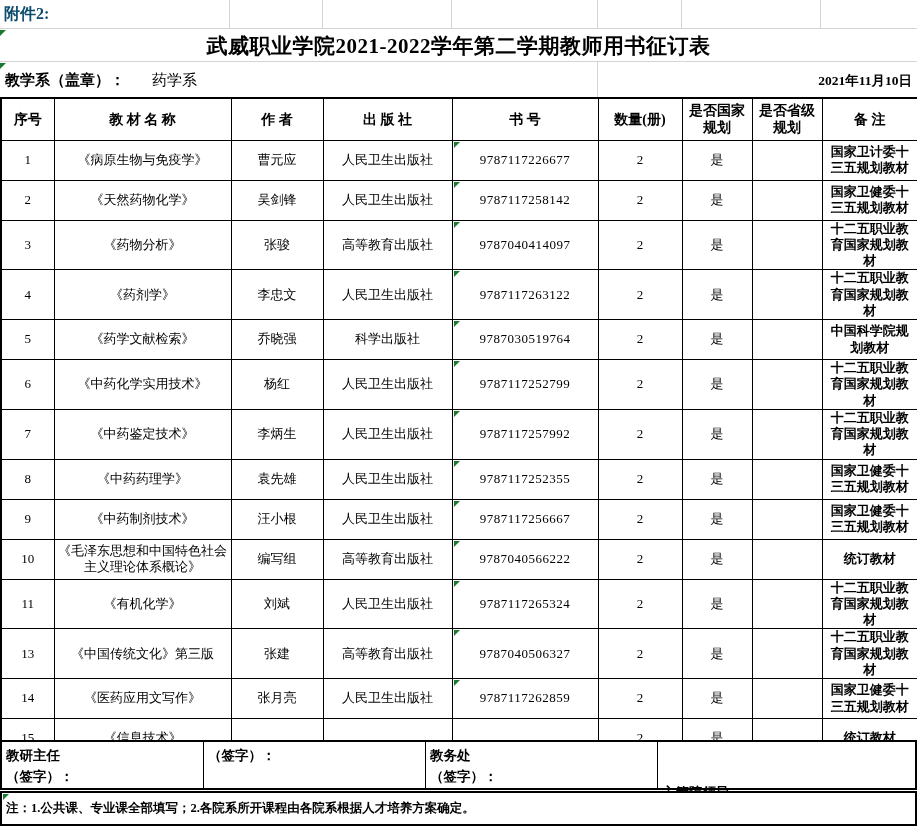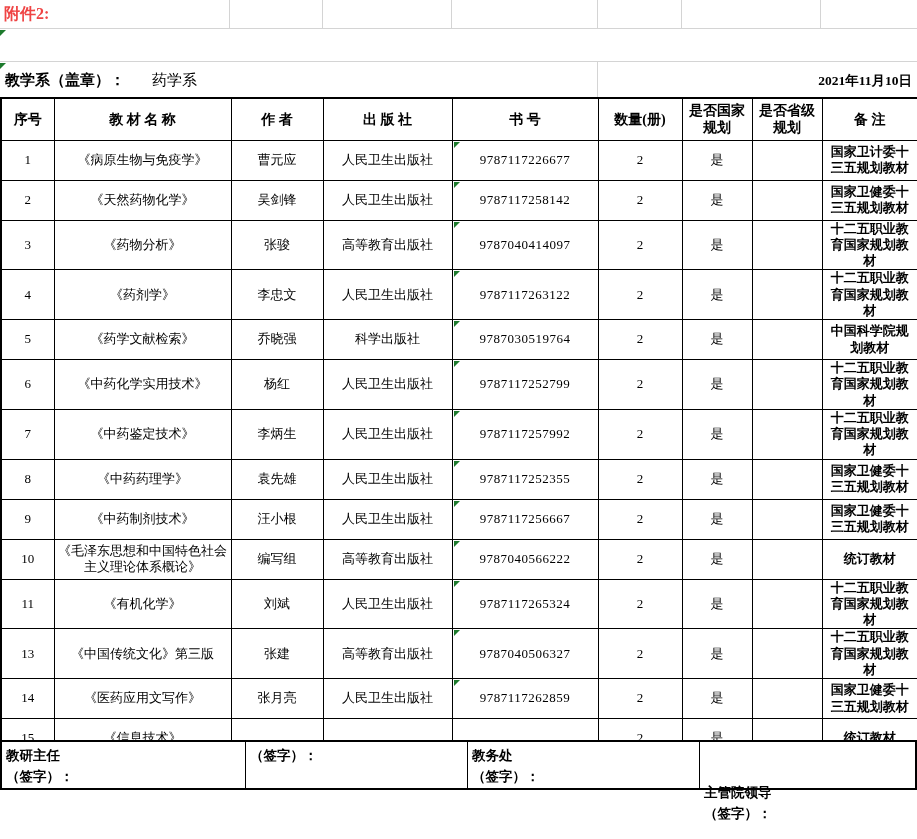--- a/index.html
+++ b/index.html
@@ -2,21 +2,21 @@
 <html><head>
 <meta charset="utf-8">
 <style>
   * { margin:0; padding:0; box-sizing:border-box; }
   body { background:#ffffff; font-family:"Liberation Serif","DejaVu Serif",serif; }
   .sheet { position:relative; width:917px; height:839px; background:#ffffff; overflow:hidden; }
 
   
   .gridline { position:absolute; background:#d4d4d4; }
 
-  .attach-label { position:absolute; left:4px; top:4px; font-size:16px; font-weight:bold; color:#ef4444; }
+  .attach-label { position:absolute; left:4px; top:4px; font-size:16px; font-weight:bold; color:#0c4a6e; }
 
   .title-row { position:absolute; left:0; top:31px; width:917px; height:29px;
                display:flex; align-items:center; justify-content:center; }
   .doc-title { font-size:21px; font-weight:bold; color:#000; letter-spacing:.5px; }
 
   .dept-row { position:absolute; left:0; top:63px; width:917px; height:46px; }
   .dept-label { position:absolute; left:5px; top:8px; font-size:15px; font-weight:bold; }
   .dept-value { position:absolute; left:152px; top:8px; font-size:15px; font-weight:normal; }
   .date-value { position:absolute; right:5px; top:9px; font-size:13.5px; font-weight:bold; }
 
@@ -38,21 +38,21 @@
   td.c-title { font-size:13px; }
   td.c-isbn  { letter-spacing:.5px; }
   td.c-remark { text-align:left; font-size:11.5px; font-weight:bold; padding:1px 2px 1px 4px; line-height:1.3;margin-top:41px; }
 
   
   .sig-row { position:absolute; left:0; top:740px; width:917px; height:50px;
              display:flex; border:2px solid #000; background:#fff; }
   .sig-cell { border-right:1px solid #000; padding:4px 0 0 4px;
               font-size:13.5px; font-weight:bold; line-height:1.55; }
   .sig-cell:last-child { border-right:none;margin-top:37px; }
-  .sig-c1 { width:244px; } .sig-c2 { width:222px; } .sig-c3 { width:232px; } .sig-c4 { flex:1; }
+  .sig-c1 { width:202px; } .sig-c2 { width:222px; } .sig-c3 { width:232px; } .sig-c4 { flex:1; }
 
   
   .note-row { position:absolute; left:0; top:791px; width:917px; height:35px;
               border:2px solid #000; display:flex; align-items:center;
               padding-left:4px; background:#fff; }
   .note-text { font-size:12.5px; font-weight:bold; color:#000; }
 </style>
 </head>
 <body>
 
@@ -64,20 +64,23 @@
   <div class="gridline" style="left:322px;top:0;width:1px;height:28px;"></div>
   <div class="gridline" style="left:451px;top:0;width:1px;height:28px;"></div>
   <div class="gridline" style="left:597px;top:0;width:1px;height:28px;"></div>
   <div class="gridline" style="left:681px;top:0;width:1px;height:28px;"></div>
   <div class="gridline" style="left:820px;top:0;width:1px;height:28px;"></div>
   <div class="gridline" style="left:597px;top:61px;width:1px;height:36px;"></div>
 
   <div class="attach-label">附件2:</div>
 
   <div class="tri-abs" style="left:0;top:30px;"></div>
+  <div class="title-row">
+    <span class="doc-title">武威职业学院2021-2022学年第二学期教师用书征订表</span>
+  </div>
 
   <div class="tri-abs" style="left:0;top:63px;"></div>
   <div class="dept-row">
     <span class="dept-label">教学系（盖章）：</span>
     <span class="dept-value">药学系</span>
     <span class="date-value">2021年11月10日</span>
   </div>
 
   <table class="books">
     <colgroup>
@@ -273,14 +276,18 @@
     <div class="sig-cell sig-c3">
       <div>教务处</div>
       <div>（签字）：</div>
     </div>
     <div class="sig-cell sig-c4">
       <div>主管院领导</div>
       <div>（签字）：</div>
     </div>
   </div>
 
+  <div class="note-row">
+    <div class="tri"></div>
+    <span class="note-text">注：1.公共课、专业课全部填写；2.各院系所开课程由各院系根据人才培养方案确定。</span>
+  </div>
 
 </div>
 
 </body></html>

